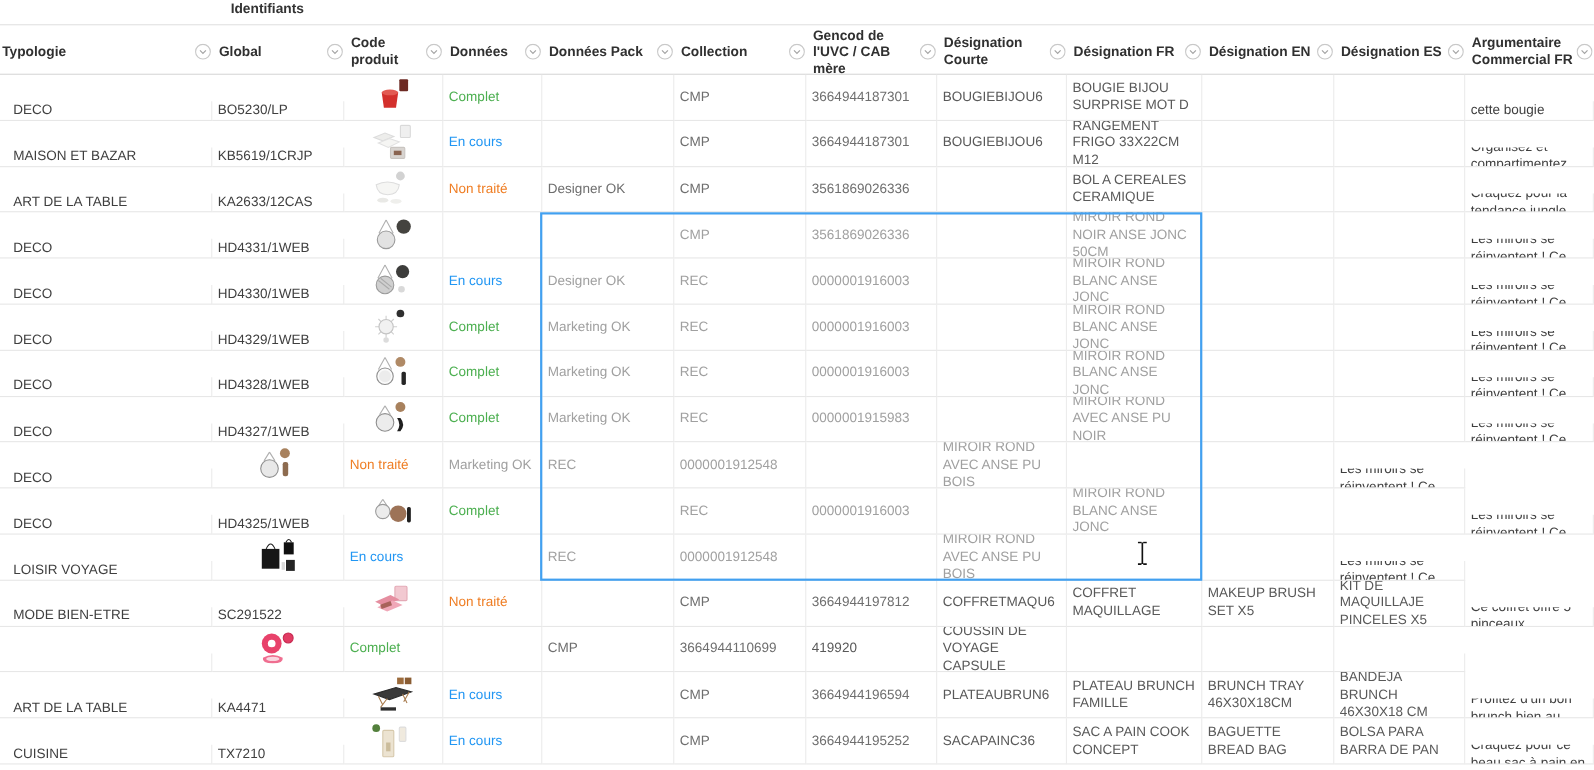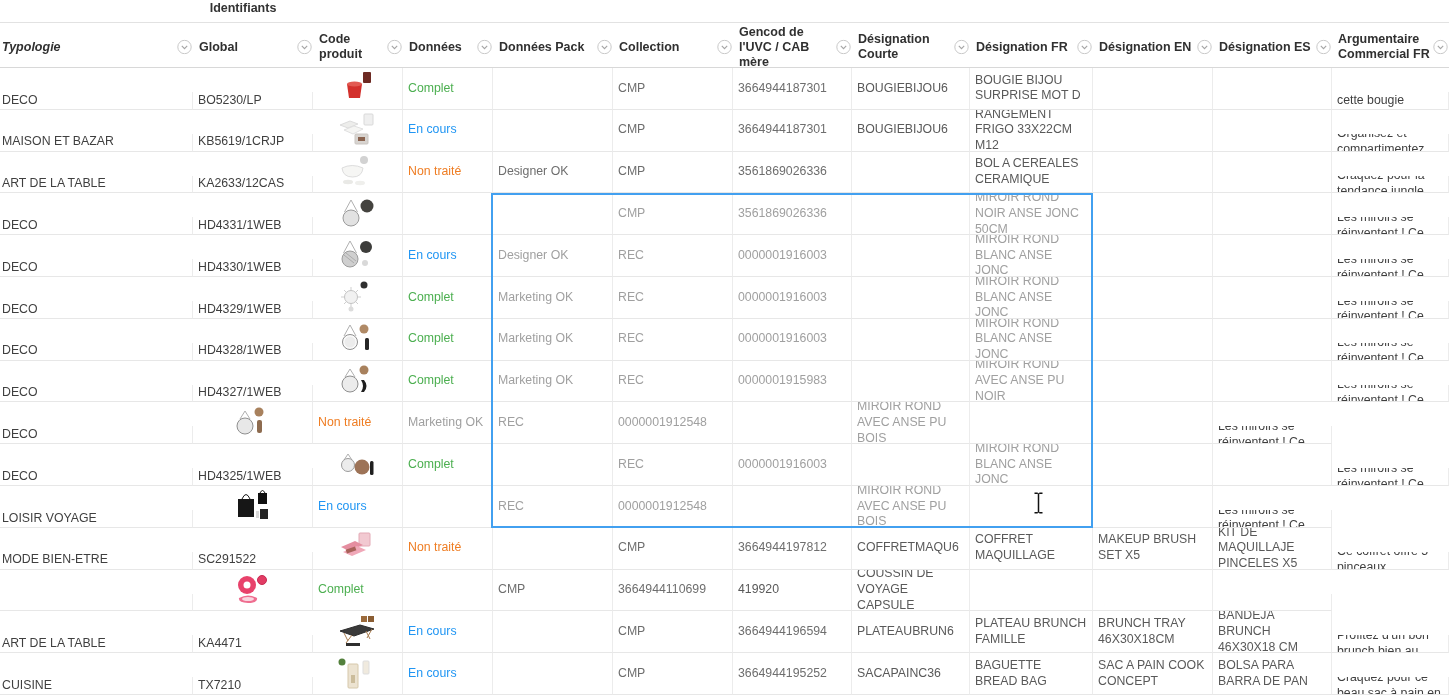--- a/index.html
+++ b/index.html
@@ -11,30 +11,30 @@
   .group-title { position:absolute; left:243px; top:1px; transform:translateX(-50%);
                  font-size:12.5px; font-weight:bold; color:#333; white-space:nowrap; }
 
   .cols { display:grid;
           grid-template-columns:193px 120px 90px 90px 120px 120px 119px 118px 123px 120px 119px 117px; }
 
   .grid-header { height:45px; border-bottom:1px solid #d8d8d8; }
   .hcell { position:relative; display:flex; align-items:center;
            padding:2px 17px 2px 6px; font-size:12.5px; font-weight:bold;
            color:#303030; line-height:1.18; }
-  .hcell:first-child { padding-left:2px;font-style:italic; }
+  .hcell:first-child { padding-left:2px; }
   .ficon { position:absolute; right:1px; top:50%; transform:translateY(-50%);
            width:15px; height:15px; cursor:pointer; }
 
   .row { height:41.8px; }
   .cell { position:relative; display:flex; align-items:center; overflow:hidden;
           padding:2px 5px; font-size:12.3px; line-height:1.28; color:#6e6e6e;
           border-right:1px solid #ececec; border-bottom:1px solid #e7e7e7;
           cursor:default; }
-  .cell:first-child { padding-left:2px; }
+  .cell:first-child { padding-left:12px; }
   .c-typologie, .c-code, .c-argu { color:#3f3f3f;margin-top:24px; }
   .c-fr, .c-en, .c-es, .c-courte { color:#595959; }
   .c-global { justify-content:center; }
   .muted { color:#a0a0a0 !important; }
   .status { white-space:nowrap; }
   .status.u { }
   .thumb { display:inline-block; width:40px; height:34px; }
 
   .selection-overlay { position:absolute; left:491px; top:193px; width:602px; height:335px;
                        border:2px solid #42a0f0; pointer-events:none; }
@@ -470,22 +470,22 @@
               <rect x="25" y="4" width="6" height="13" rx="1" fill="#f0eade" stroke="#ddd"></rect>
             </svg></span>
         </div>
         <div class="cell c-donnees">
           <span class="status u" style="color: rgb(33, 150, 243);">En cours</span>
         </div>
         <div class="cell c-pack"></div>
         <div class="cell c-collection">CMP</div>
         <div class="cell c-gencod">3664944195252</div>
         <div class="cell c-courte">SACAPAINC36</div>
+        <div class="cell c-fr">SAC A PAIN COOK CONCEPT</div>
         <div class="cell c-en">BAGUETTE BREAD BAG</div>
-        <div class="cell c-fr">SAC A PAIN COOK CONCEPT</div>
         <div class="cell c-es">BOLSA PARA BARRA DE PAN</div>
         <div class="cell c-argu">Craquez pour ce beau sac à pain en</div>
       </div>
     </div>
   <div class="selection-overlay" style="border-color: rgb(66, 160, 240);"></div>
   <div class="ibeam">
     <svg width="13" height="22" viewBox="0 0 13 22">
       <path d="M2.5 1.2 h3.2 M7.3 1.2 h3.2 M6.5 1.2 v19.6 M2.5 20.8 h3.2 M7.3 20.8 h3.2" stroke="#111" stroke-width="1.5" fill="none"></path>
     </svg>
   </div>

